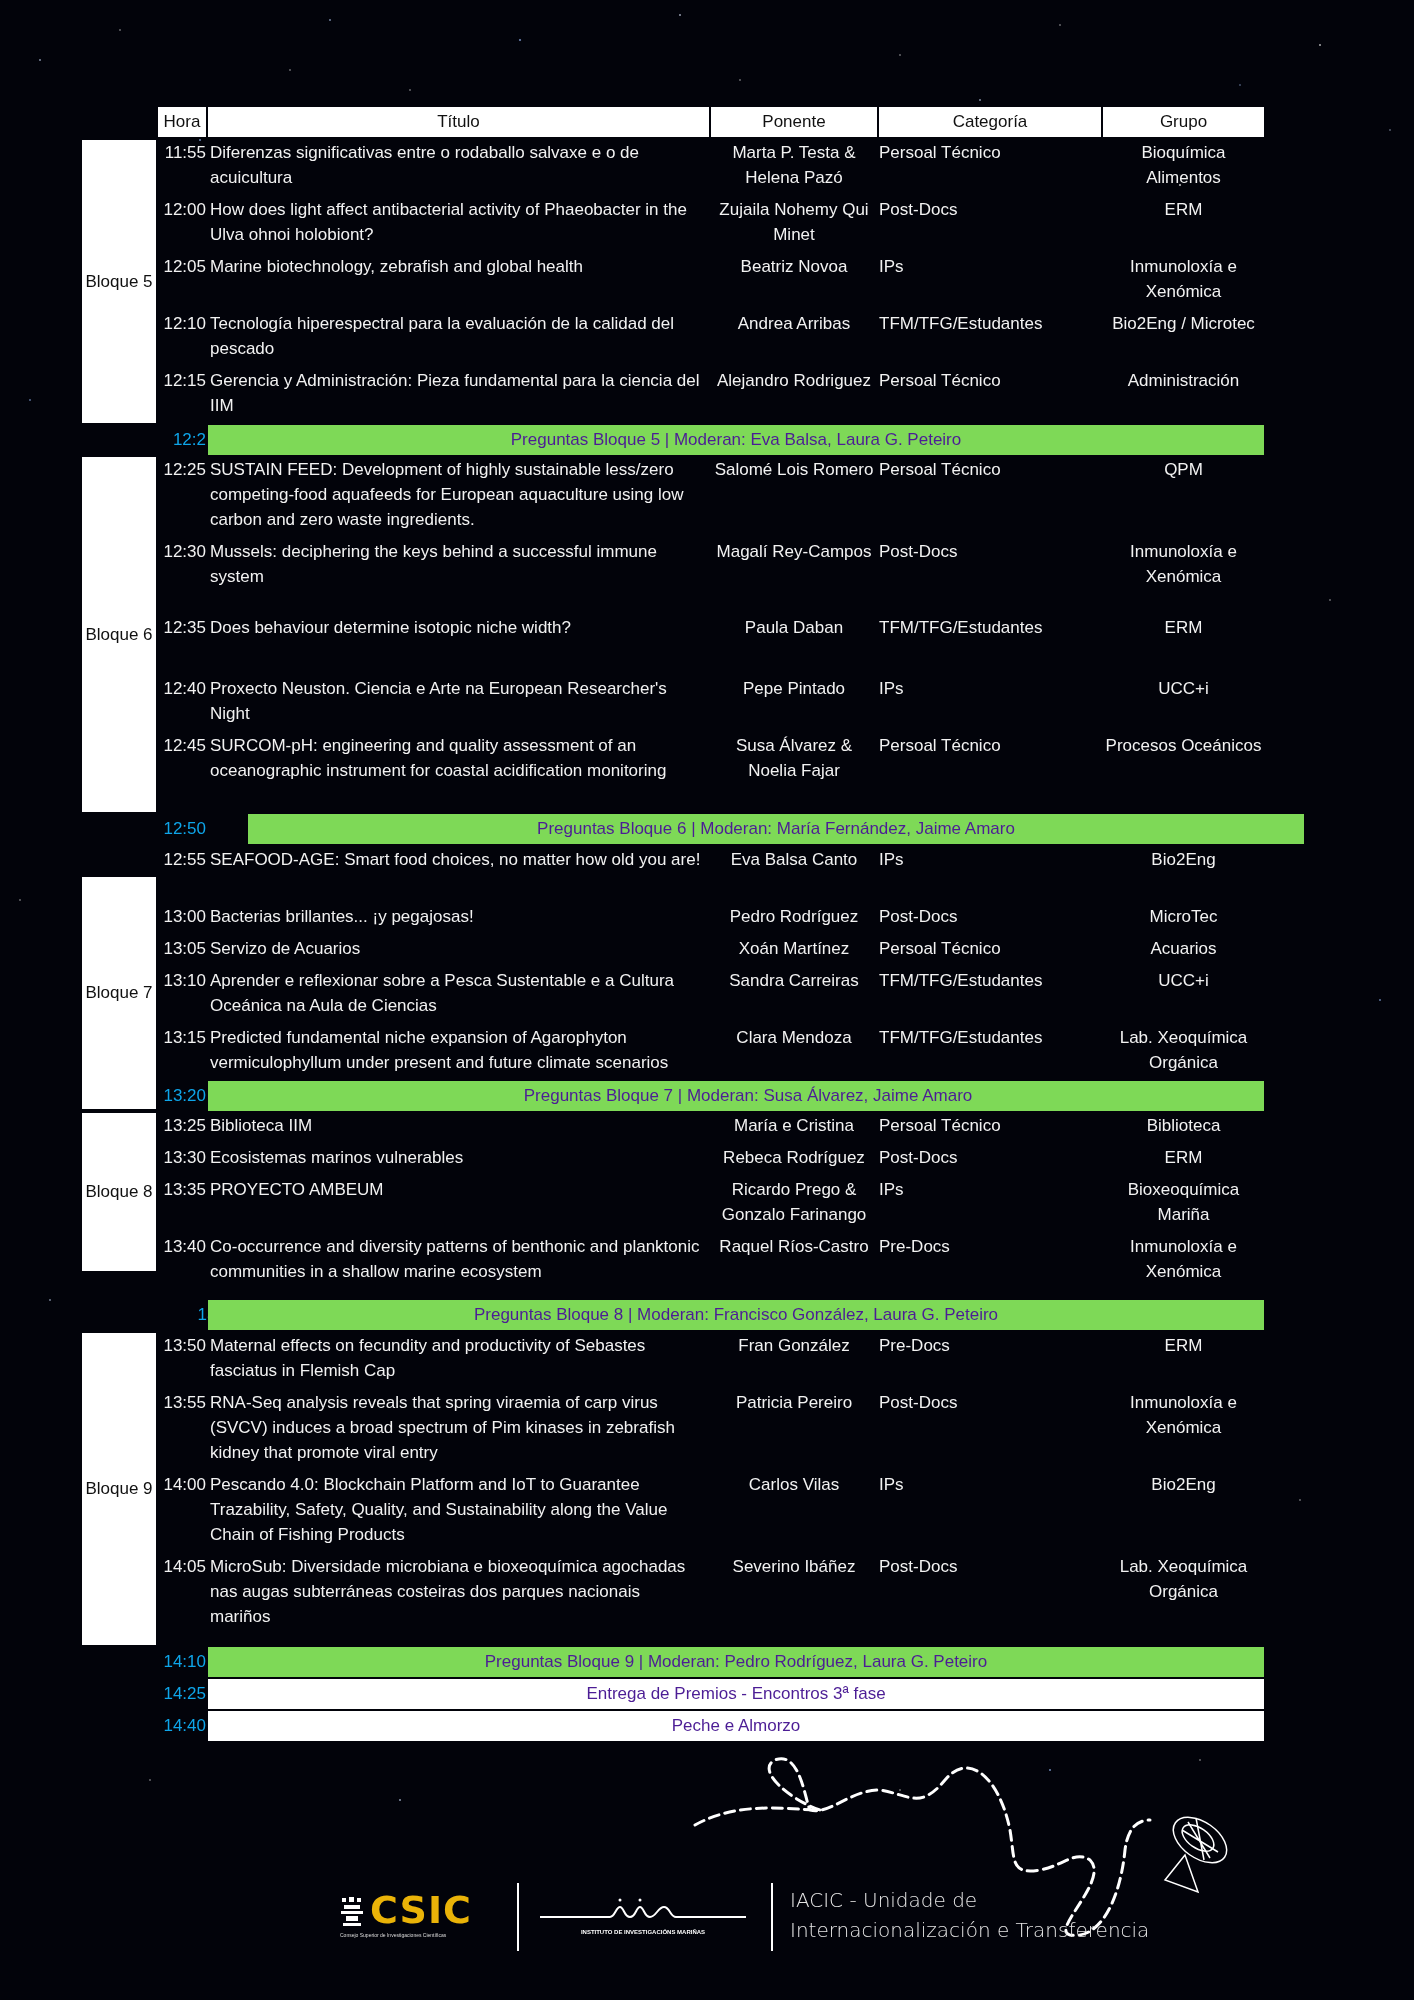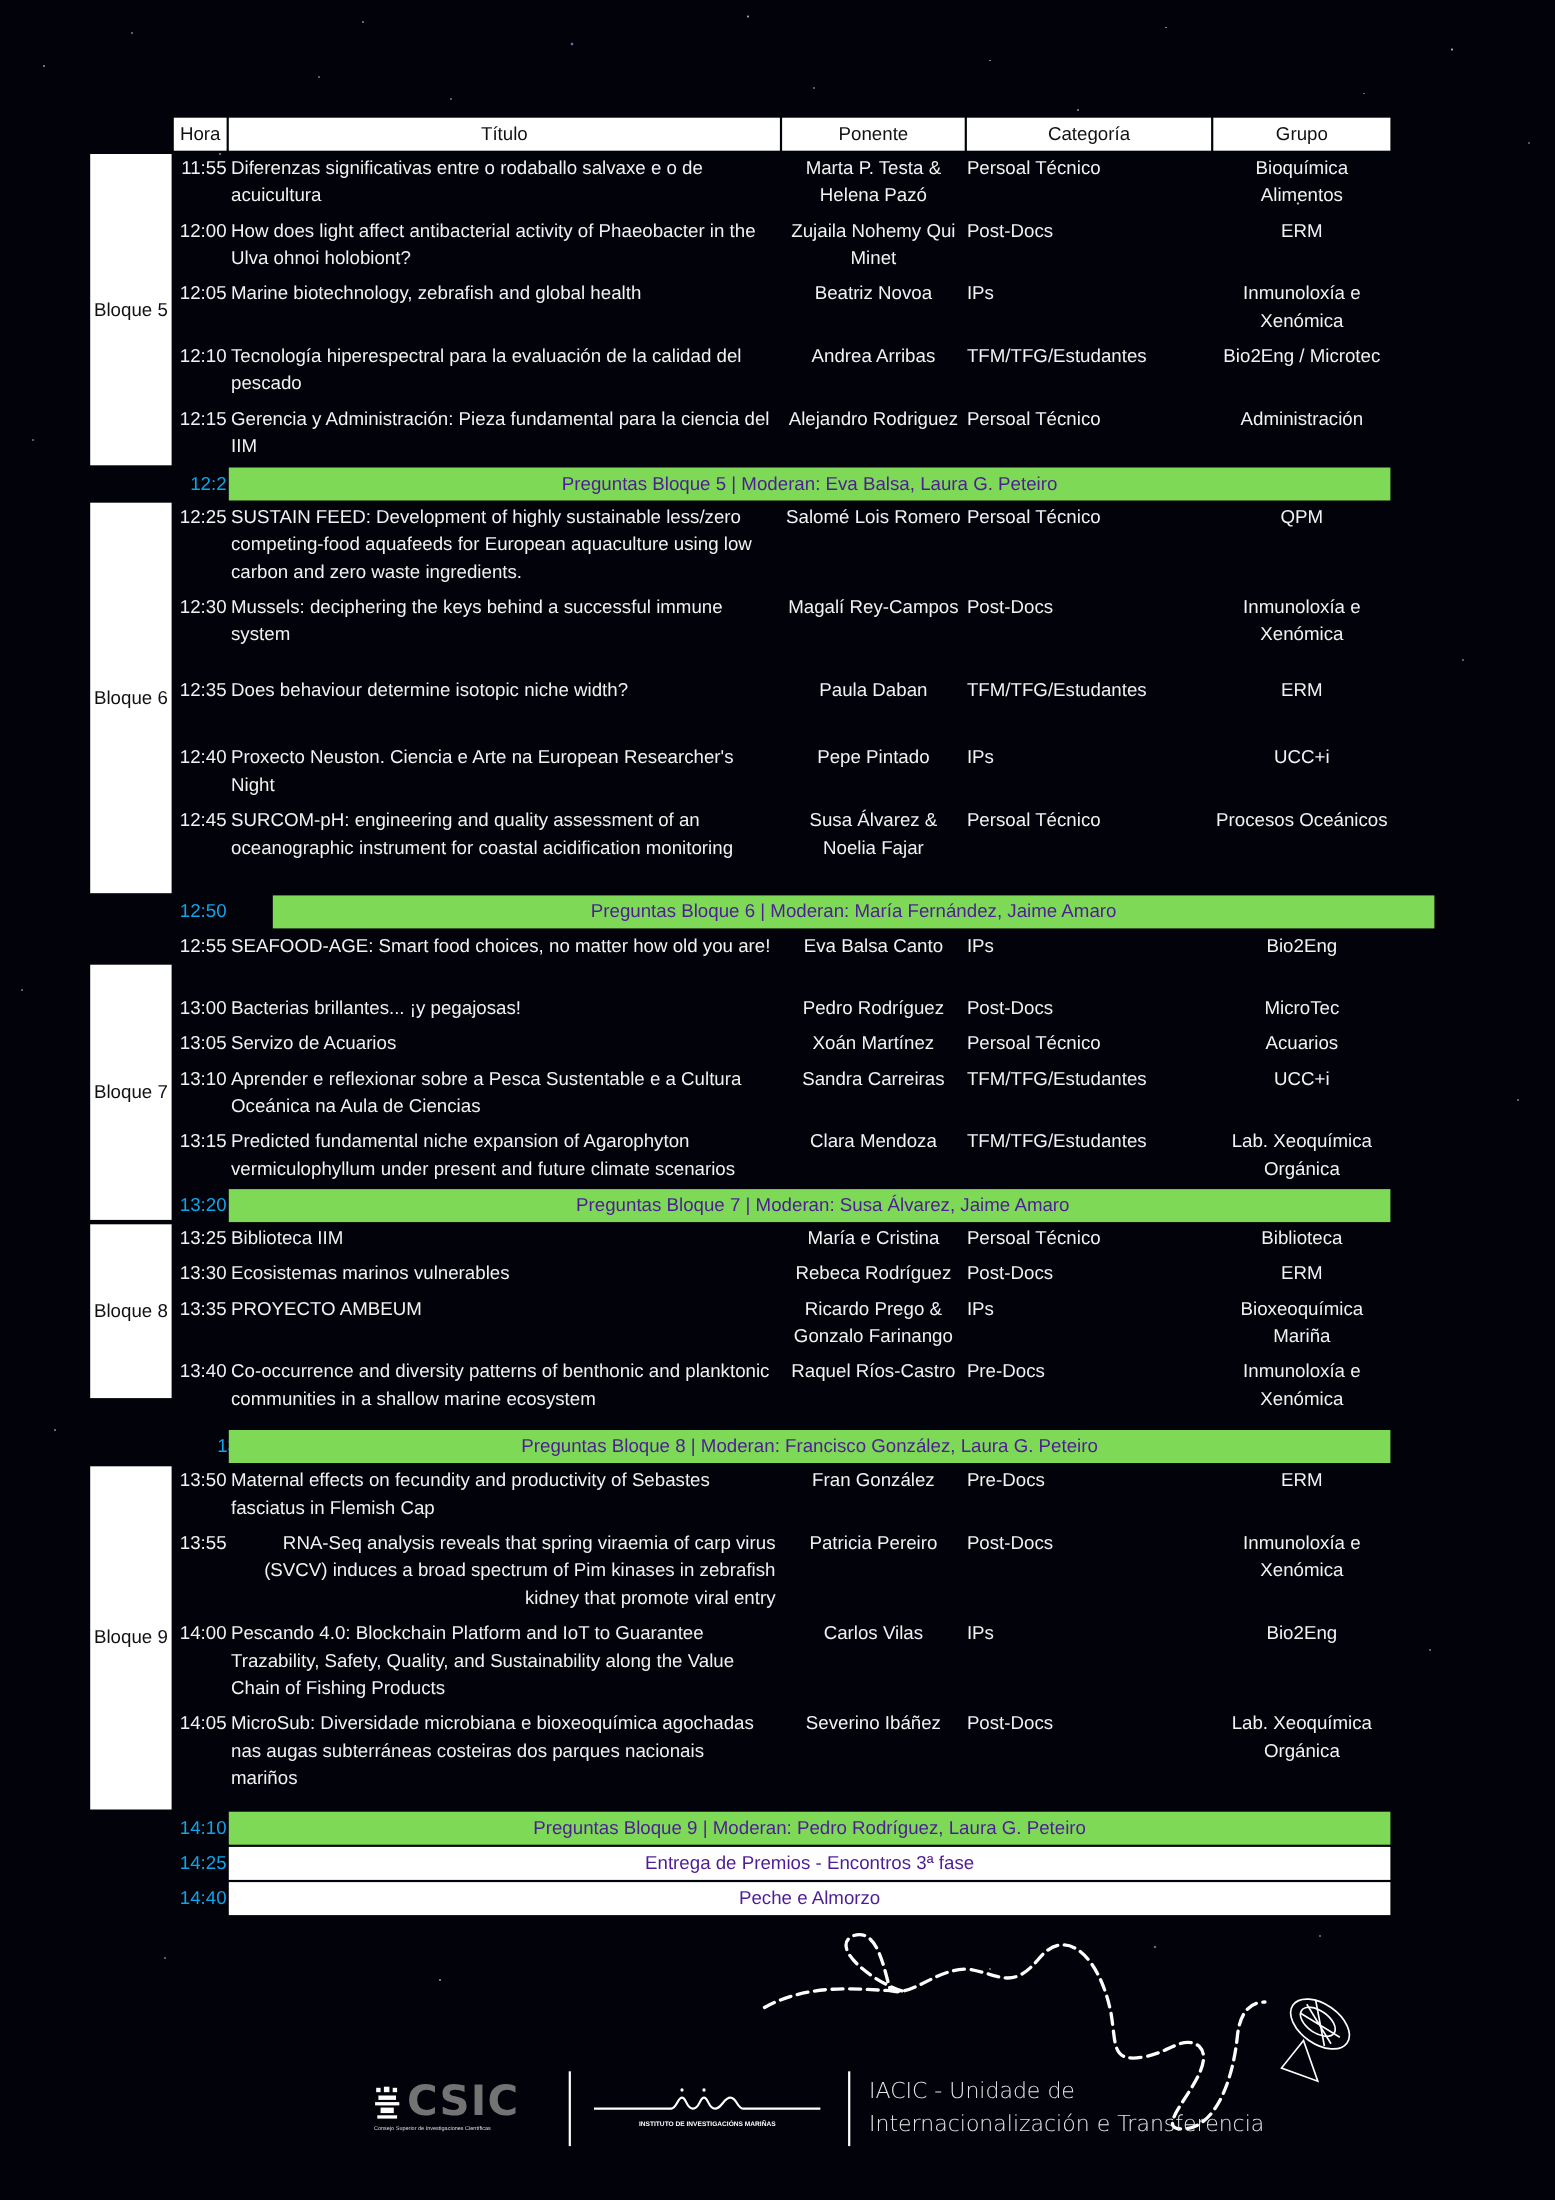--- a/index.html
+++ b/index.html
@@ -226,21 +226,21 @@
 
 <div class="row" style="top:1333px;">
   <div class="cell c-time">13:50</div>
   <div class="cell c-title" style="width:495px;">Maternal effects on fecundity and productivity of Sebastes fasciatus in Flemish Cap</div>
   <div class="cell c-speaker">Fran González</div>
   <div class="cell c-cat">Pre-Docs</div>
   <div class="cell c-group">ERM</div>
 </div>
 <div class="row" style="top:1390px;">
   <div class="cell c-time">13:55</div>
-  <div class="cell c-title" style="width:495px;text-align:right;">RNA-Seq analysis reveals that spring viraemia of  carp virus (SVCV) induces a broad spectrum of  Pim kinases in zebrafish kidney that promote viral entry</div>
+  <div class="cell c-title" style="width:495px;">RNA-Seq analysis reveals that spring viraemia of  carp virus (SVCV) induces a broad spectrum of  Pim kinases in zebrafish kidney that promote viral entry</div>
   <div class="cell c-speaker">Patricia Pereiro</div>
   <div class="cell c-cat">Post-Docs</div>
   <div class="cell c-group">Inmunoloxía e Xenómica</div>
 </div>
 <div class="row" style="top:1472px;">
   <div class="cell c-time">14:00</div>
   <div class="cell c-title" style="width:495px;">Pescando 4.0: Blockchain Platform and IoT to Guarantee Trazability, Safety, Quality, and Sustainability along the Value Chain of Fishing Products</div>
   <div class="cell c-speaker">Carlos Vilas</div>
   <div class="cell c-cat">IPs</div>
   <div class="cell c-group">Bio2Eng</div>
@@ -277,21 +277,21 @@
     <g fill="#ffffff">
       <rect x="2" y="2" width="4" height="4"></rect>
         <rect x="9" y="1" width="5" height="5"></rect>
         <rect x="17" y="2" width="4" height="4"></rect>
       <rect x="4" y="9" width="16" height="4"></rect>
         <rect x="1" y="15" width="22" height="3"></rect>
       <rect x="6" y="20" width="12" height="5"></rect>
         <rect x="3" y="27" width="18" height="3"></rect>
     </g>
   </svg>
-  <div class="abs" style="left:30px;top:0;font-family:'DejaVu Sans',sans-serif;font-weight:bold;font-size:38px;line-height:40px;color:#737373;letter-spacing:1px;">CSIC</div>
+  <div class="abs" style="left:30px;top:0;font-family:'DejaVu Sans',sans-serif;font-weight:bold;font-size:38px;line-height:40px;color:#eab308;letter-spacing:1px;">CSIC</div>
   <div class="abs" style="left:0;top:42px;width:160px;font-size:5px;color:#ddd;white-space:nowrap;">Consejo Superior de Investigaciones Científicas</div>
 </div>
 <div class="abs" style="left:517px;top:1883px;width:2px;height:68px;background:#fff;"></div>
 <div class="abs" style="left:540px;top:1895px;width:206px;height:45px;">
   <svg class="abs" style="left:0;top:0;" width="206" height="24" viewBox="0 0 206 24">
     <path d="M0 22 L70 22 C 75 22, 76 12, 80 12 C 84 12, 84 22, 90 22 C 96 22, 96 12, 100 12 C 104 12, 104 22, 110 22 C 116 22, 118 12, 124 12 C 130 12, 130 22, 136 22 L206 22" fill="none" stroke="#fff" stroke-width="2"></path>
     <circle cx="80" cy="5" r="1.5" fill="#fff"></circle>
       <circle cx="100" cy="5" r="1.5" fill="#fff"></circle>
   </svg>
   <div class="abs" style="left:0;top:34px;width:206px;text-align:center;font-size:6px;font-weight:bold;color:#fff;">INSTITUTO DE INVESTIGACIÓNS MARIÑAS</div>

